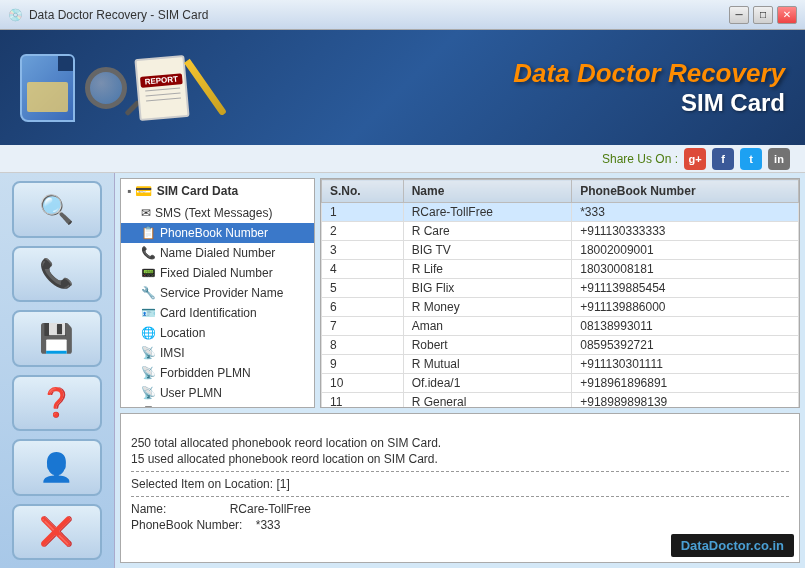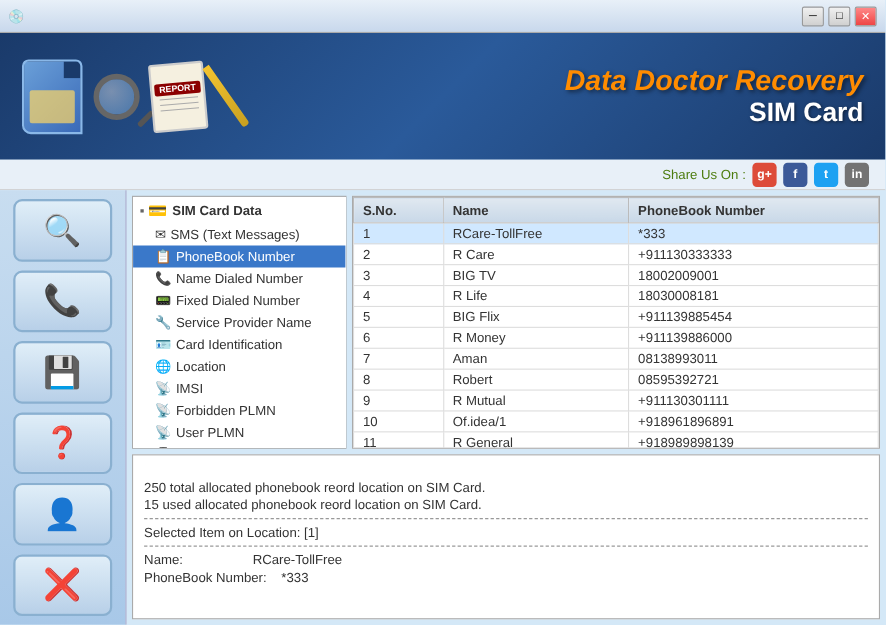--- a/index.html
+++ b/index.html
@@ -246,20 +246,21 @@
       border-radius: 2px;
     }
     .watermark span { color: #4a9fd4; }
   </style>
 </head>
 <body>
 
 <div class="title-bar">
   <div class="title-bar-left">
     <span>💿</span>
+    <span>Data Doctor Recovery - SIM Card</span>
   </div>
   <div class="title-bar-controls">
     <div class="title-btn">─</div>
     <div class="title-btn">□</div>
     <div class="title-btn close">✕</div>
   </div>
 </div>
 
 <div class="header">
   <div class="header-logo">
@@ -455,15 +456,18 @@
       <p>Selected Item on Location: [1]</p>
       <hr class="info-divider">
       <p>
         <span>Name:</span>
         <span style="margin-left:60px;">RCare-TollFree</span>
       </p>
       <p>
         <span>PhoneBook Number:</span>
         <span style="margin-left:10px;">*333</span>
       </p>
+      <div class="watermark">
+        <span style="color:#4a9fd4;">DataDoctor</span><span>.co.in</span>
+      </div>
     </div>
   </div>
 </div>
 
 </body></html>

